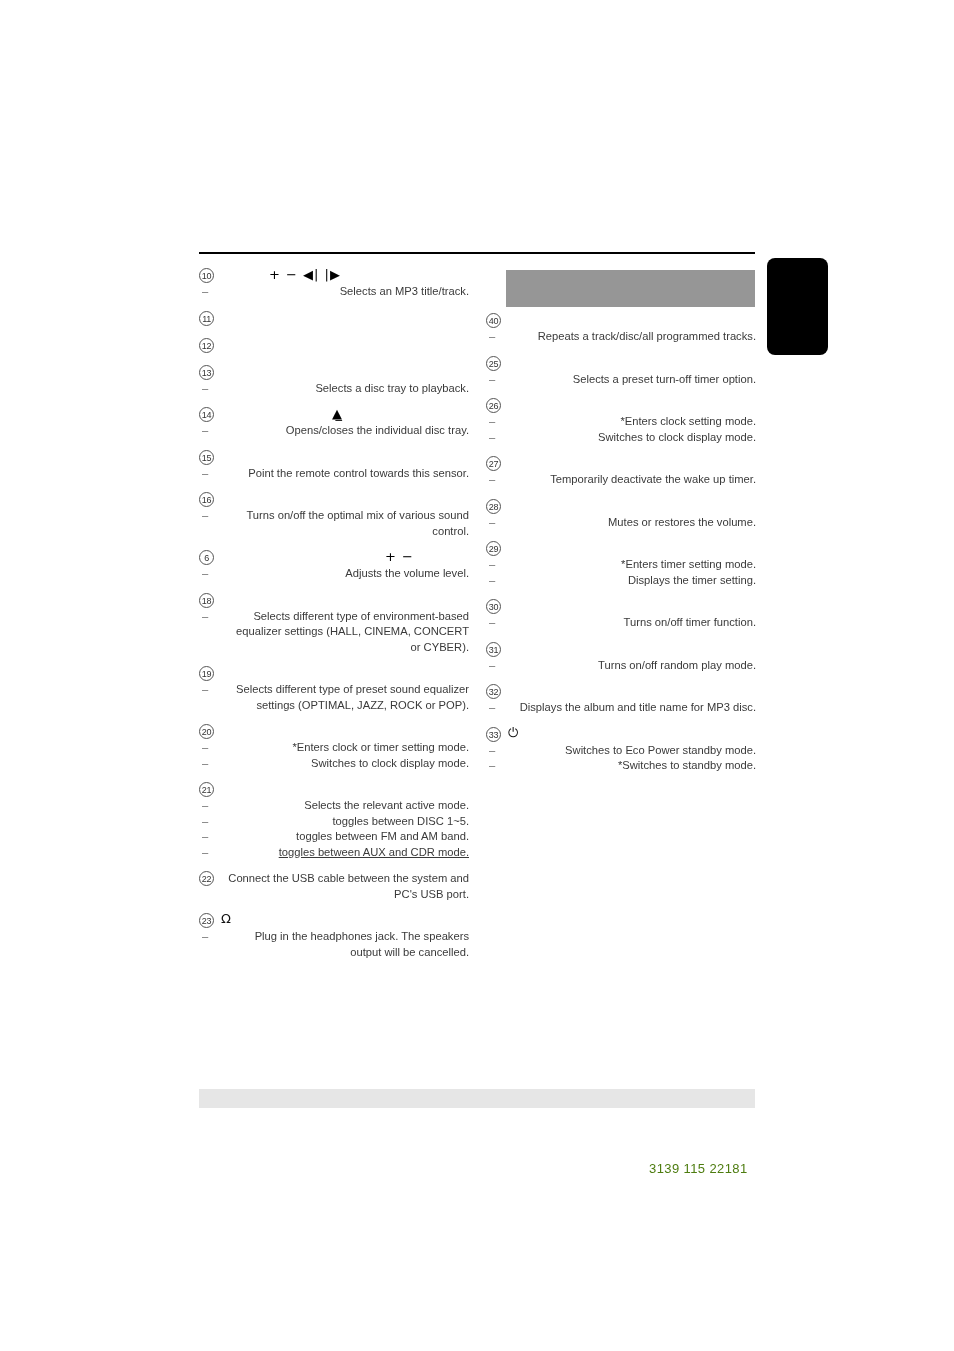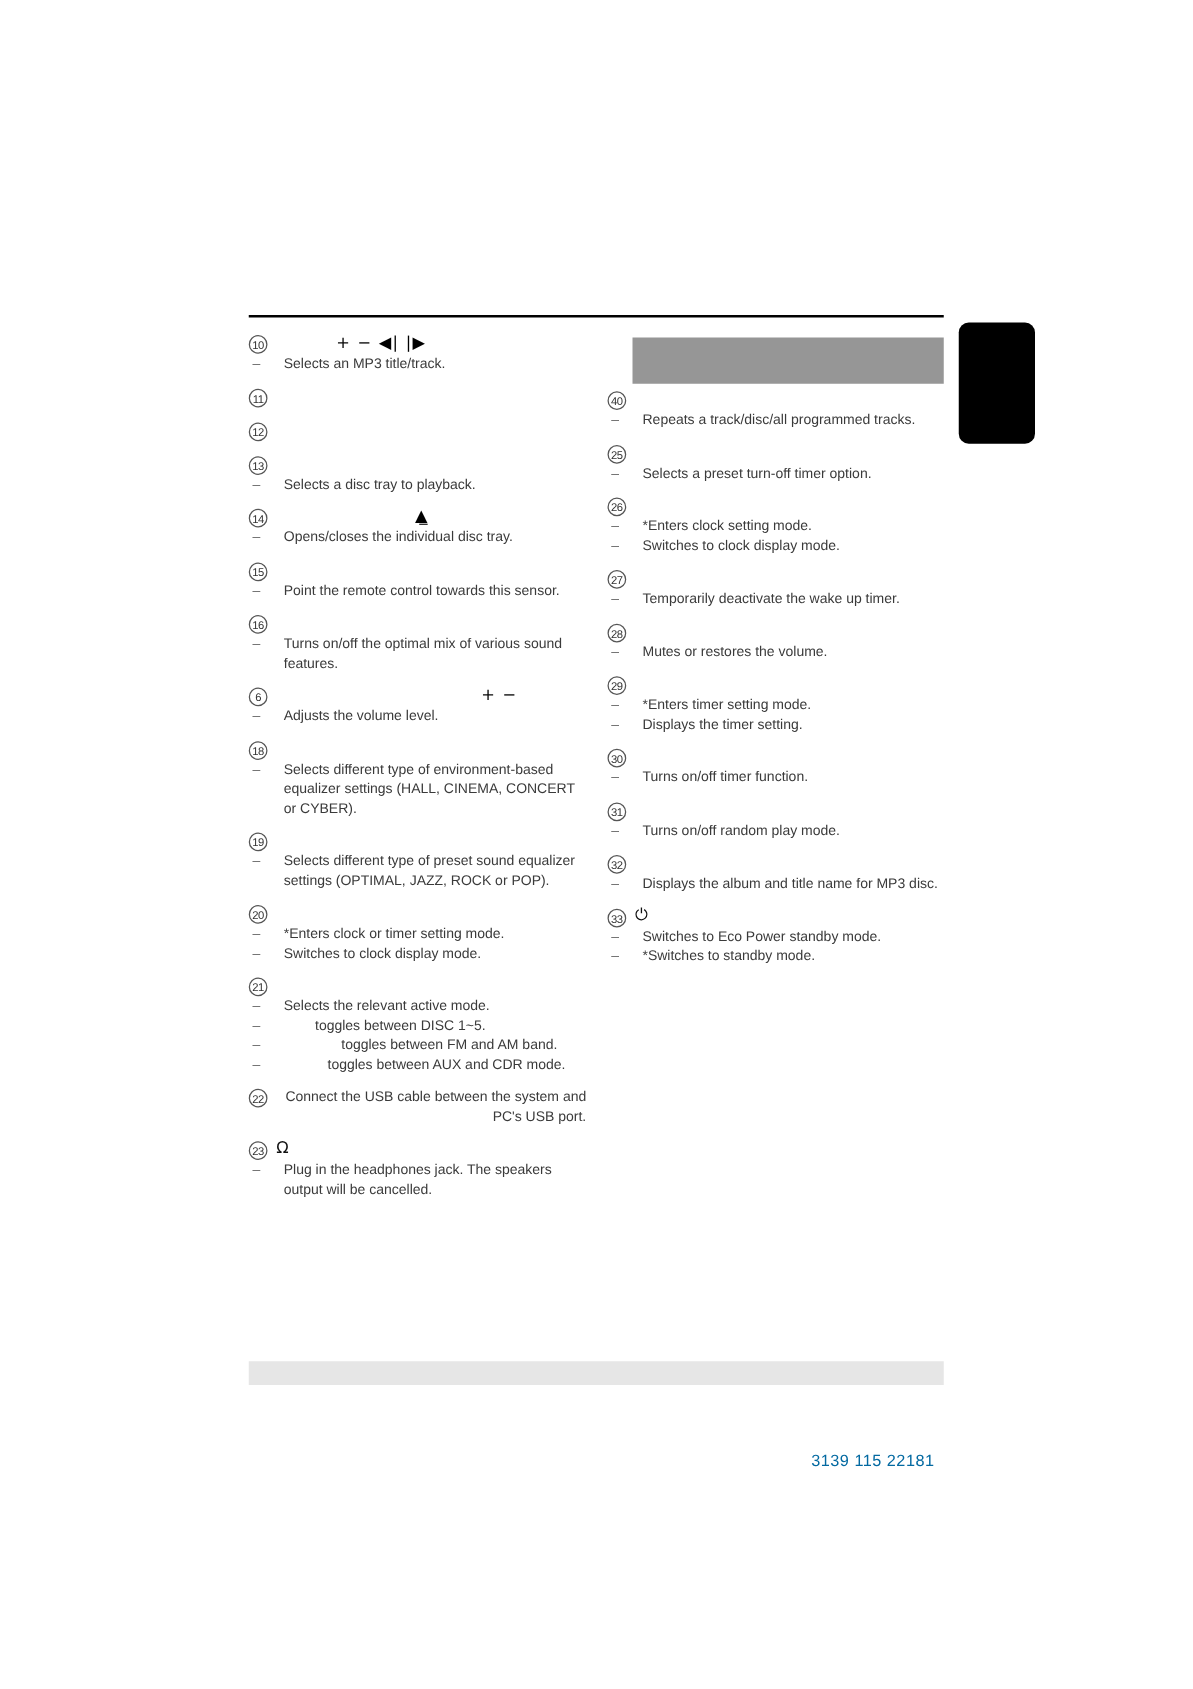--- a/index.html
+++ b/index.html
@@ -133,43 +133,43 @@
     line-height: 15.5px;
     color: #3a3a3a;
   }
   .line .dash {
     position: absolute;
     left: 3px;
     top: 0;
     width: 10px;
     color: #6a6a6a;
   }
-  .line .txt { display: block; }
+  .line .txt { display: block; text-align: right; }
 
   
   .line.ind-1 .txt { padding-left: 25px; }
   .line.ind-2 .txt { padding-left: 46px; }
-  .line.ind-3 .txt { padding-left: 35px; }
+  .line.ind-3 .txt { padding-left: 35px; text-decoration: underline; }
 
   
   .para {
     position: relative;
     padding-left: 21px;
     font-size: 11.2px;
     line-height: 15.5px;
     color: #3a3a3a;
   }
 
   
   .footer-code {
     position: absolute;
     left: 649px;
     top: 1161px;
     font-size: 13px;
-    color: #0369a1;
+    color: #4d7c0f;
     letter-spacing: 0.4px;
   }
 </style>
 </head>
 <body>
 
 <div class="page">
 
   <div class="top-rule"></div>
 
@@ -227,21 +227,21 @@
           <span class="dash">–</span>
           <span class="txt">Point the remote control towards this sensor.</span>
         </div>
       </div>
       <div class="entry">
         <div class="entry-head">
           <span class="num">16</span>
         </div>
         <div class="line">
           <span class="dash">–</span>
-          <span class="txt">Turns on/off the optimal mix of various sound features.</span>
+          <span class="txt">Turns on/off the optimal mix of various sound control.</span>
         </div>
       </div>
       <div class="entry">
         <div class="entry-head">
           <span class="num">6</span>
           <span class="head-symbols at-186">+ −</span>
         </div>
         <div class="line">
           <span class="dash">–</span>
           <span class="txt">Adjusts the volume level.</span>

